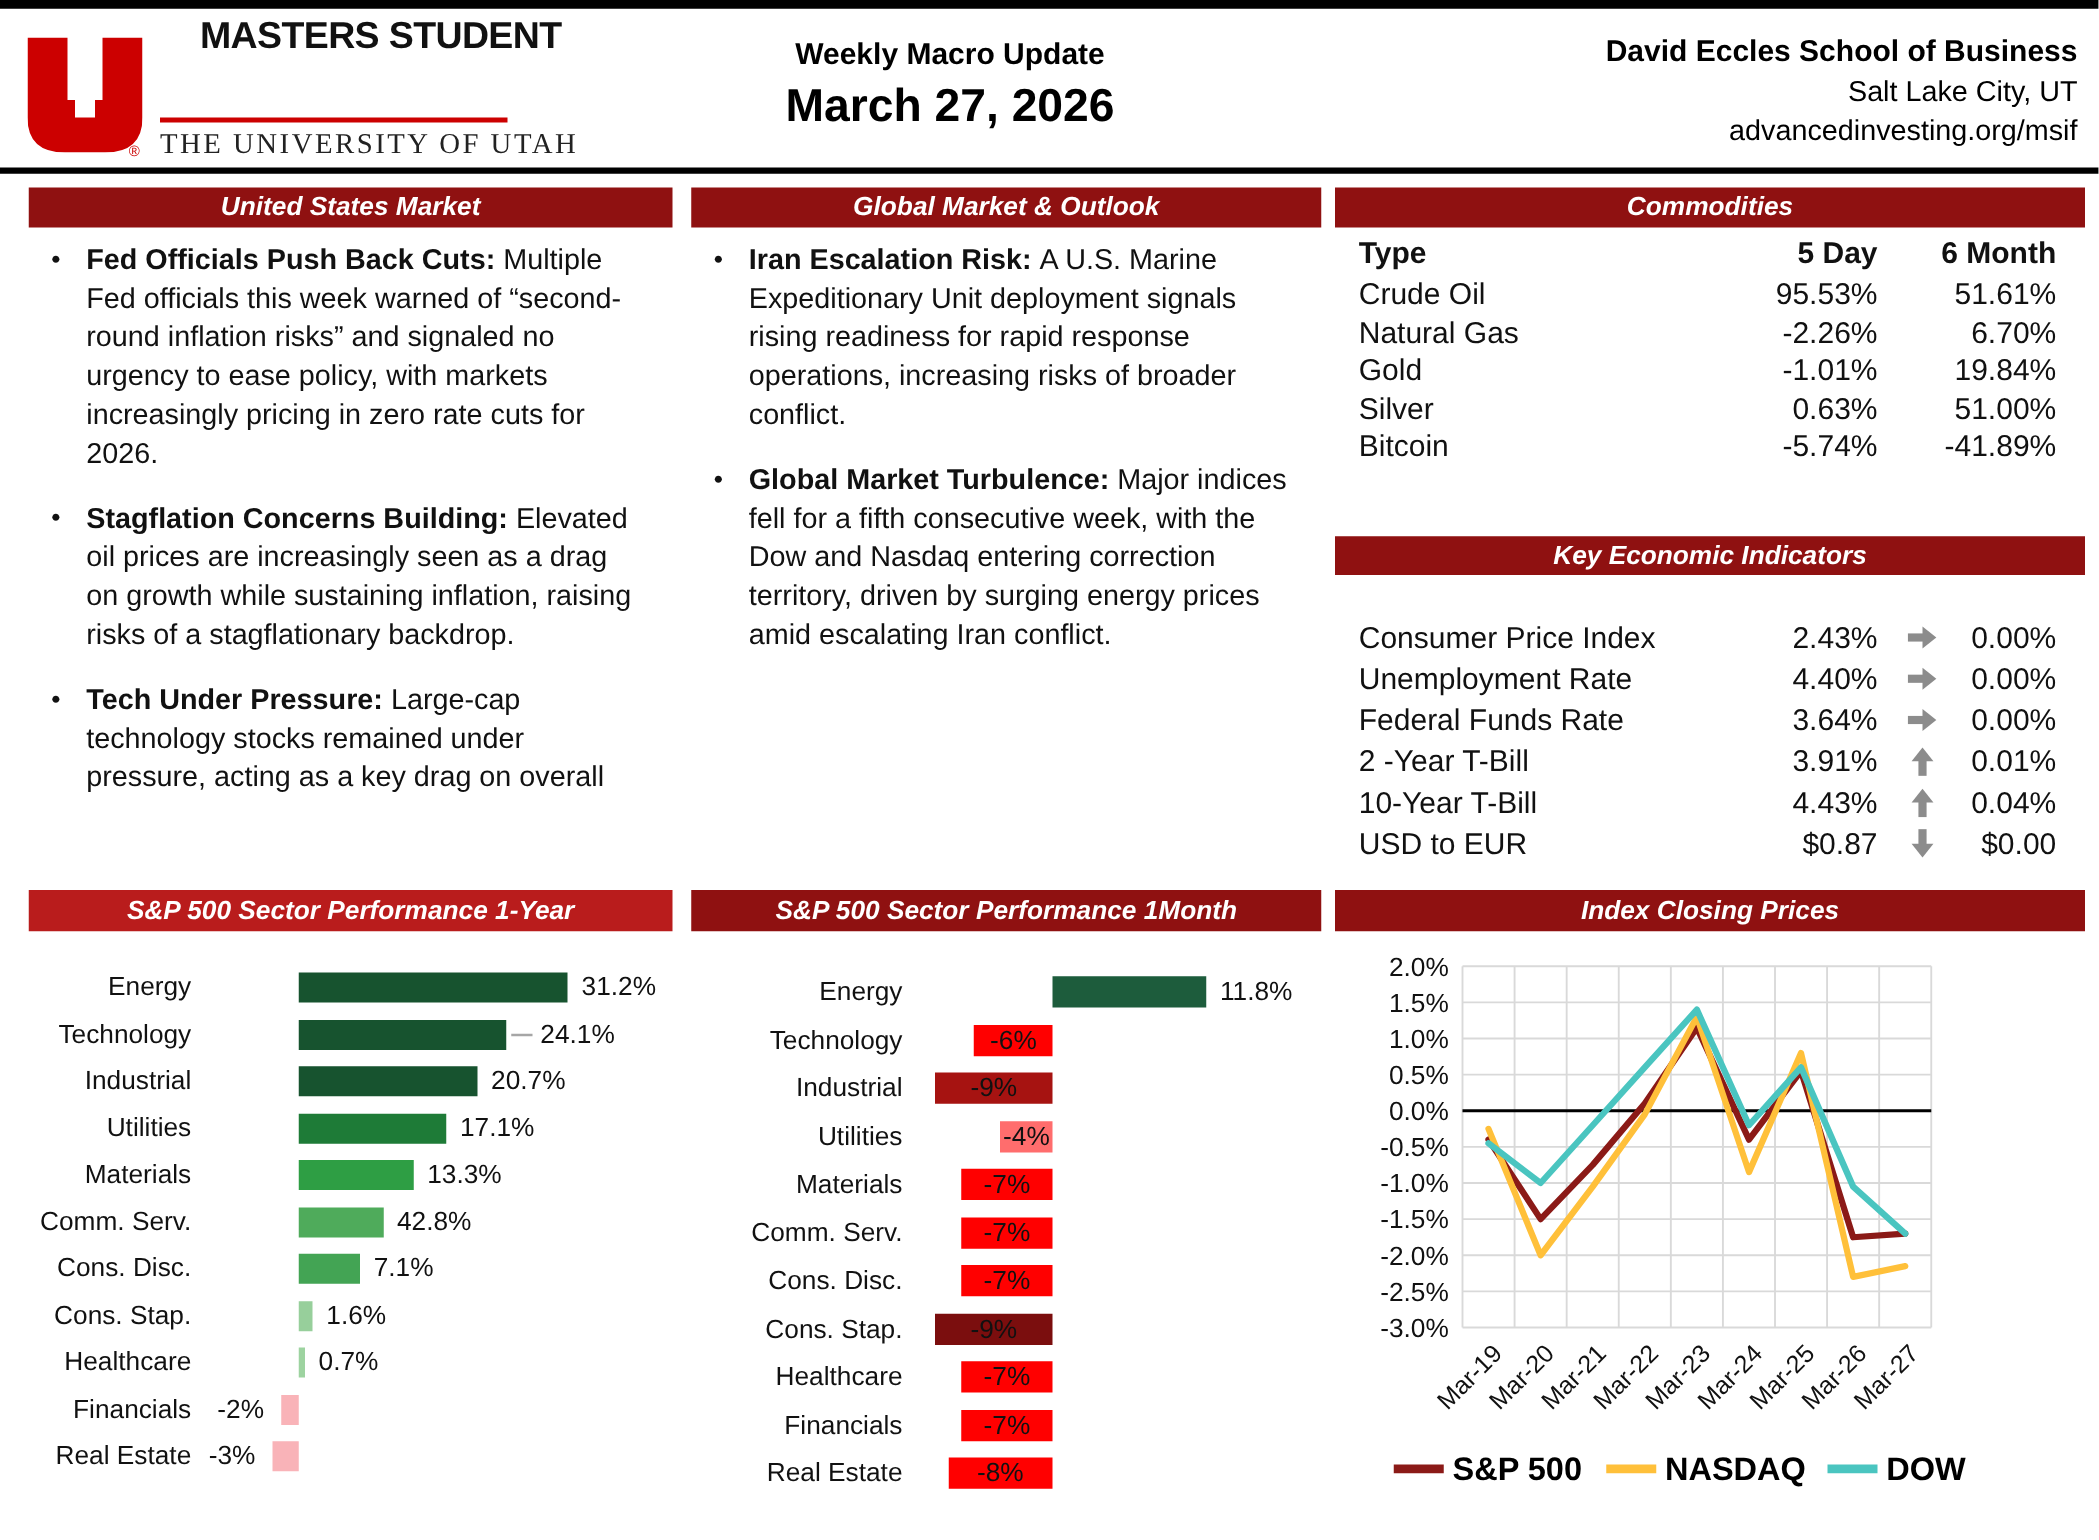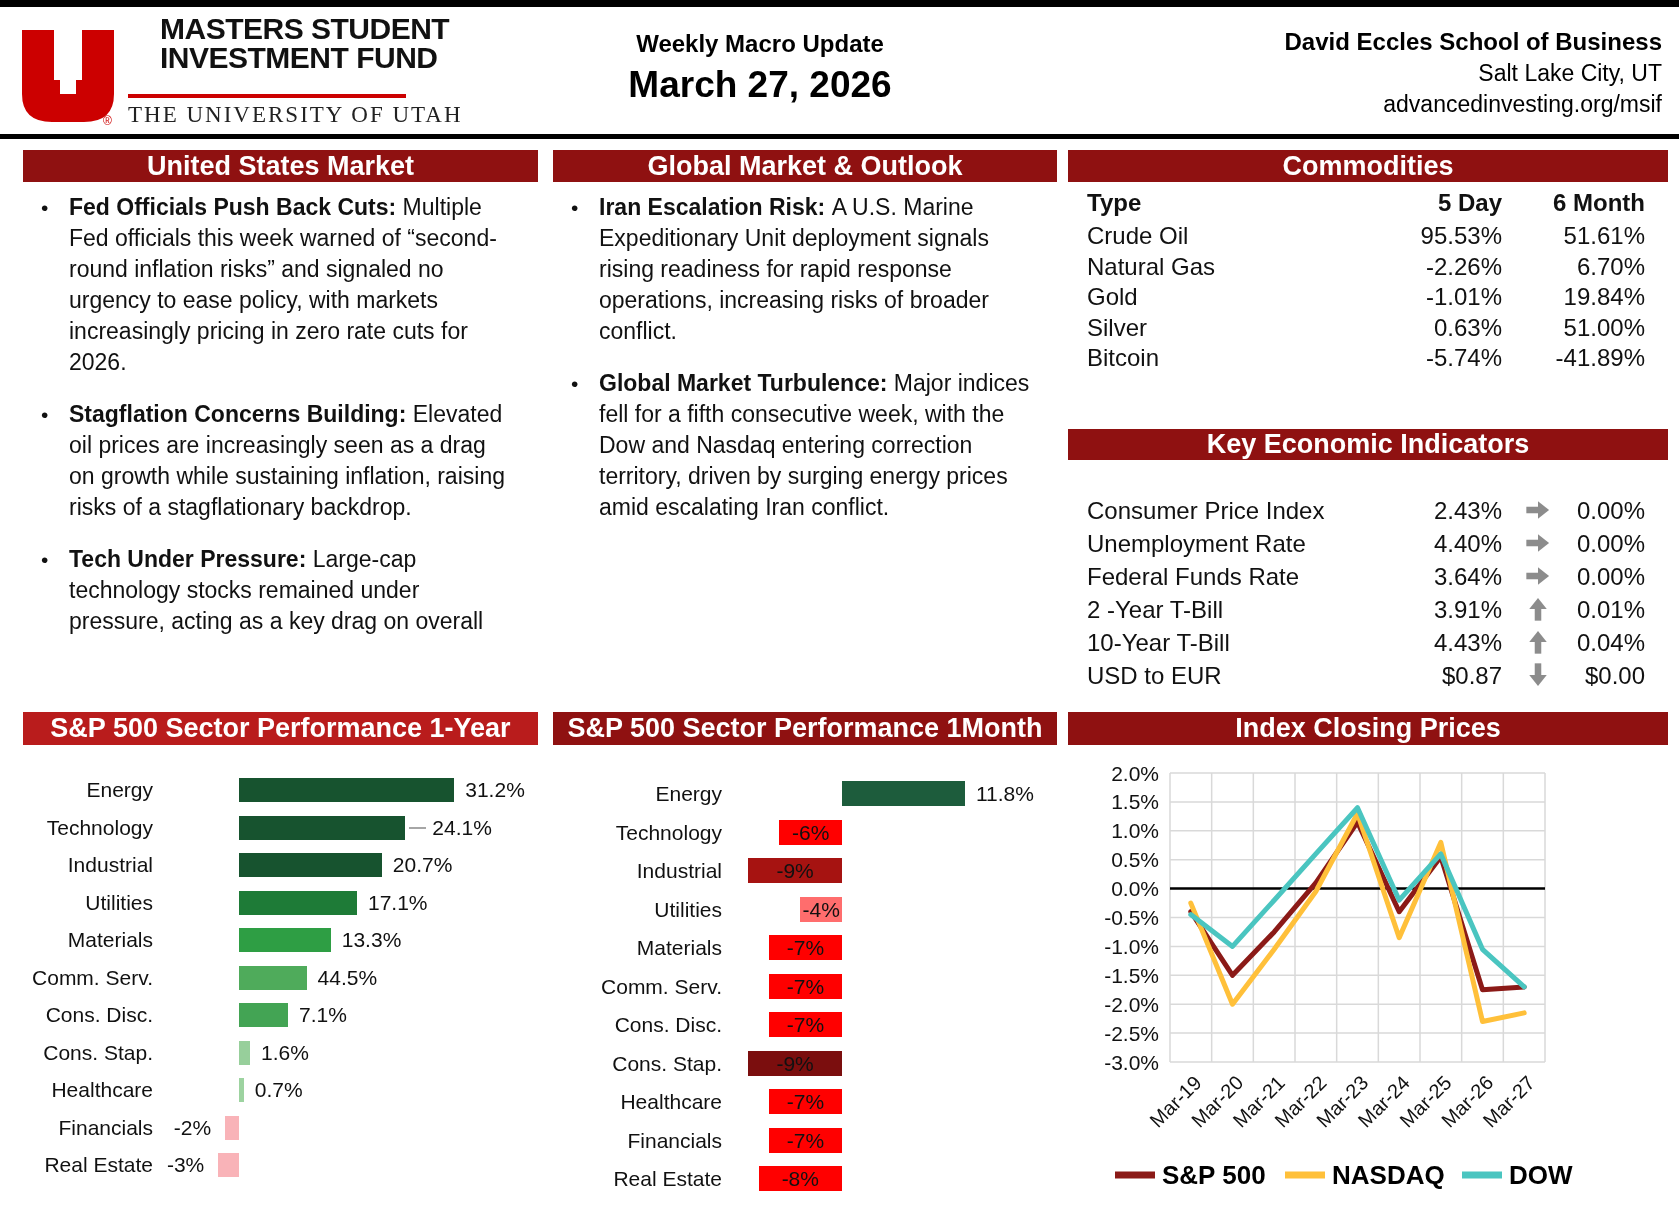--- a/index.html
+++ b/index.html
@@ -15,22 +15,22 @@
              font-size:23px;letter-spacing:2px;color:#222;}
   .reg-mark{position:absolute;left:103px;top:114px;font-size:12px;color:#CC0000;}
   .hdr-center{position:absolute;left:560px;top:0;width:400px;text-align:center;}
   .hdr-title{position:absolute;left:0;top:30px;width:400px;font-weight:bold;font-size:24px;}
   .hdr-date{position:absolute;left:0;top:64px;width:400px;font-weight:bold;font-size:37px;}
   .hdr-right{position:absolute;right:17px;top:0;width:500px;text-align:right;}
   .hdr-r1{position:absolute;right:0;top:28px;width:500px;font-weight:bold;font-size:24px;}
   .hdr-r2{position:absolute;right:0;top:60px;width:500px;font-size:23px;}
   .hdr-r3{position:absolute;right:0;top:91px;width:500px;font-size:23px;}
   
-  .band{position:absolute;background:#8F1111;color:#fff;font-weight:bold;font-size:27px;
-        text-align:center;}
+  .band{position:absolute;background:#8F1111;color:#fff;font-weight:bold;font-size:21px;
+        text-align:center;font-style:italic;}
   .band.r1{top:150px;height:32px;line-height:32px;}
   .band.r2{top:712px;height:33px;line-height:33px;}
   
   .bullets{position:absolute;}
   .bullet{display:flex;margin-bottom:21px;font-size:23px;line-height:31px;color:#111;}
   .bullet .dot{flex:0 0 28px;padding-left:5px;font-size:21px;}
   .bullet .lead{font-weight:bold;}
   
   .ttable{position:absolute;width:560px;font-size:24px;color:#111;}
   .trow{position:absolute;left:0;width:560px;height:30px;}
@@ -57,21 +57,20 @@
   <div class="black-strip" style="top:0;height:7px;"></div>
   <div class="black-strip" style="top:134px;height:5px;"></div>
 
   <svg class="abs" style="left:22px;top:30px;" width="92" height="92" viewBox="0 0 92 92">
     <path id="u-path" d="M0,0 H32 V50 H60 V0 H92 V64 Q92,92 62,92 H30 Q0,92 0,64 Z" fill="#CC0000"></path>
     <rect x="38" y="50" width="16" height="14" fill="#ffffff"></rect>
   </svg>
   <div class="reg-mark" style="color: rgb(204, 0, 0);">®</div>
   <div class="logo-text">
     <div class="logo-line">MASTERS STUDENT</div>
-    <div class="logo-line">INVESTMENT FUND</div>
   </div>
   <div class="logo-rule" style="background: rgb(204, 0, 0);"></div>
   <div class="logo-univ">THE UNIVERSITY OF UTAH</div>
 
   <div class="hdr-center">
     <div class="hdr-title">Weekly Macro Update</div>
     <div class="hdr-date">March 27, 2026</div>
   </div>
 
   <div class="hdr-right">
@@ -228,21 +227,21 @@
       <div class="hbar" style="left: 216px; top: 93px; width: 142.83px; height: 24px; background: rgb(23, 83, 47);"></div>
       <div class="val-label" style="left: 369.83px; top: 93px; height: 24px; line-height: 24px;">20.7%</div>
       <div class="cat-label" style="left: 0px; top: 130.5px; width: 130px; height: 24px; line-height: 24px;">Utilities</div>
       <div class="hbar" style="left: 216px; top: 130.5px; width: 117.99px; height: 24px; background: rgb(30, 123, 55);"></div>
       <div class="val-label" style="left: 344.99px; top: 130.5px; height: 24px; line-height: 24px;">17.1%</div>
       <div class="cat-label" style="left: 0px; top: 168px; width: 130px; height: 24px; line-height: 24px;">Materials</div>
       <div class="hbar" style="left: 216px; top: 168px; width: 91.77px; height: 24px; background: rgb(46, 158, 68);"></div>
       <div class="val-label" style="left: 318.77px; top: 168px; height: 24px; line-height: 24px;">13.3%</div>
       <div class="cat-label" style="left: 0px; top: 205.5px; width: 130px; height: 24px; line-height: 24px;">Comm. Serv.</div>
       <div class="hbar" style="left: 216px; top: 205.5px; width: 67.62px; height: 24px; background: rgb(79, 171, 91);"></div>
-      <div class="val-label" style="left: 294.62px; top: 205.5px; height: 24px; line-height: 24px;">44.5%</div>
+      <div class="val-label" style="left: 294.62px; top: 205.5px; height: 24px; line-height: 24px;">42.8%</div>
       <div class="cat-label" style="left: 0px; top: 243px; width: 130px; height: 24px; line-height: 24px;">Cons. Disc.</div>
       <div class="hbar" style="left: 216px; top: 243px; width: 48.99px; height: 24px; background: rgb(67, 164, 84);"></div>
       <div class="val-label" style="left: 275.99px; top: 243px; height: 24px; line-height: 24px;">7.1%</div>
       <div class="cat-label" style="left: 0px; top: 280.5px; width: 130px; height: 24px; line-height: 24px;">Cons. Stap.</div>
       <div class="hbar" style="left: 216px; top: 280.5px; width: 11.04px; height: 24px; background: rgb(151, 207, 155);"></div>
       <div class="val-label" style="left: 238.04px; top: 280.5px; height: 24px; line-height: 24px;">1.6%</div>
       <div class="cat-label" style="left: 0px; top: 318px; width: 130px; height: 24px; line-height: 24px;">Healthcare</div>
       <div class="hbar" style="left: 216px; top: 318px; width: 4.83px; height: 24px; background: rgb(157, 211, 160);"></div>
       <div class="val-label" style="left: 231.83px; top: 318px; height: 24px; line-height: 24px;">0.7%</div>
       <div class="cat-label" style="left: 0px; top: 355.5px; width: 130px; height: 24px; line-height: 24px;">Financials</div>

